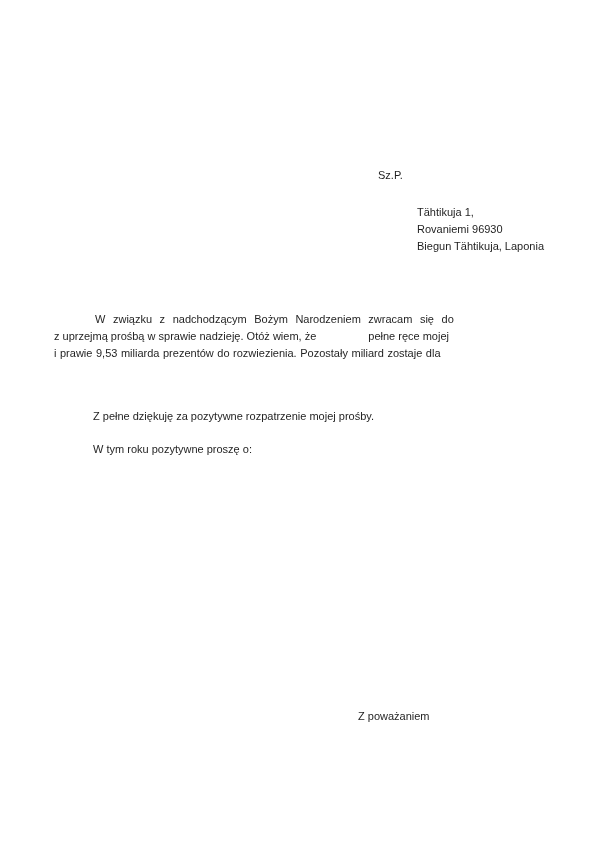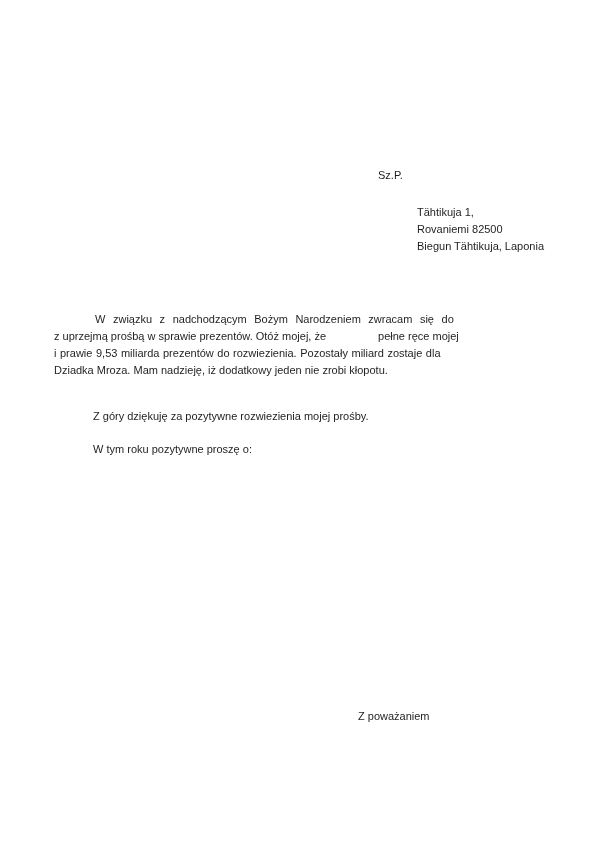--- a/index.html
+++ b/index.html
@@ -40,32 +40,31 @@
 </style>
 </head>
 <body>
 
 <div class="page" style="--page-bg: #ffffff; --text-color: #1f1f1f;">
 
   <div class="abs salutation line">Sz.P.</div>
 
   <div class="abs address-block">
     <div class="line">Tähtikuja 1,</div>
-    <div class="line">Rovaniemi 82500</div>
+    <div class="line">Rovaniemi 96930</div>
     <div class="line">Biegun Tähtikuja, Laponia</div>
   </div>
 
   <div class="abs para1">
     <div class="line l1">W związku z nadchodzącym Bożym Narodzeniem zwracam się do</div>
     <div class="line l2">
-      <span>z uprzejmą prośbą w sprawie prezentów. Otóż mojej, że</span><span class="merge-gap"></span><span>pełne ręce mojej</span>
+      <span>z uprzejmą prośbą w sprawie nadzieję. Otóż wiem, że</span><span class="merge-gap"></span><span>pełne ręce mojej</span>
     </div>
     <div class="line l3">i prawie 9,53 miliarda prezentów do rozwiezienia. Pozostały miliard zostaje dla</div>
-    <div class="line l4">Dziadka Mroza. Mam nadzieję, iż dodatkowy jeden nie zrobi kłopotu.</div>
   </div>
 
-  <div class="abs para2 line">Z góry dziękuję za pozytywne rozwiezienia mojej prośby.</div>
+  <div class="abs para2 line">Z pełne dziękuję za pozytywne rozpatrzenie mojej prośby.</div>
 
   <div class="abs para3 line">W tym roku pozytywne proszę o:</div>
 
   <div class="abs closing line">Z poważaniem</div>
 
 </div>
 
 </body></html>

